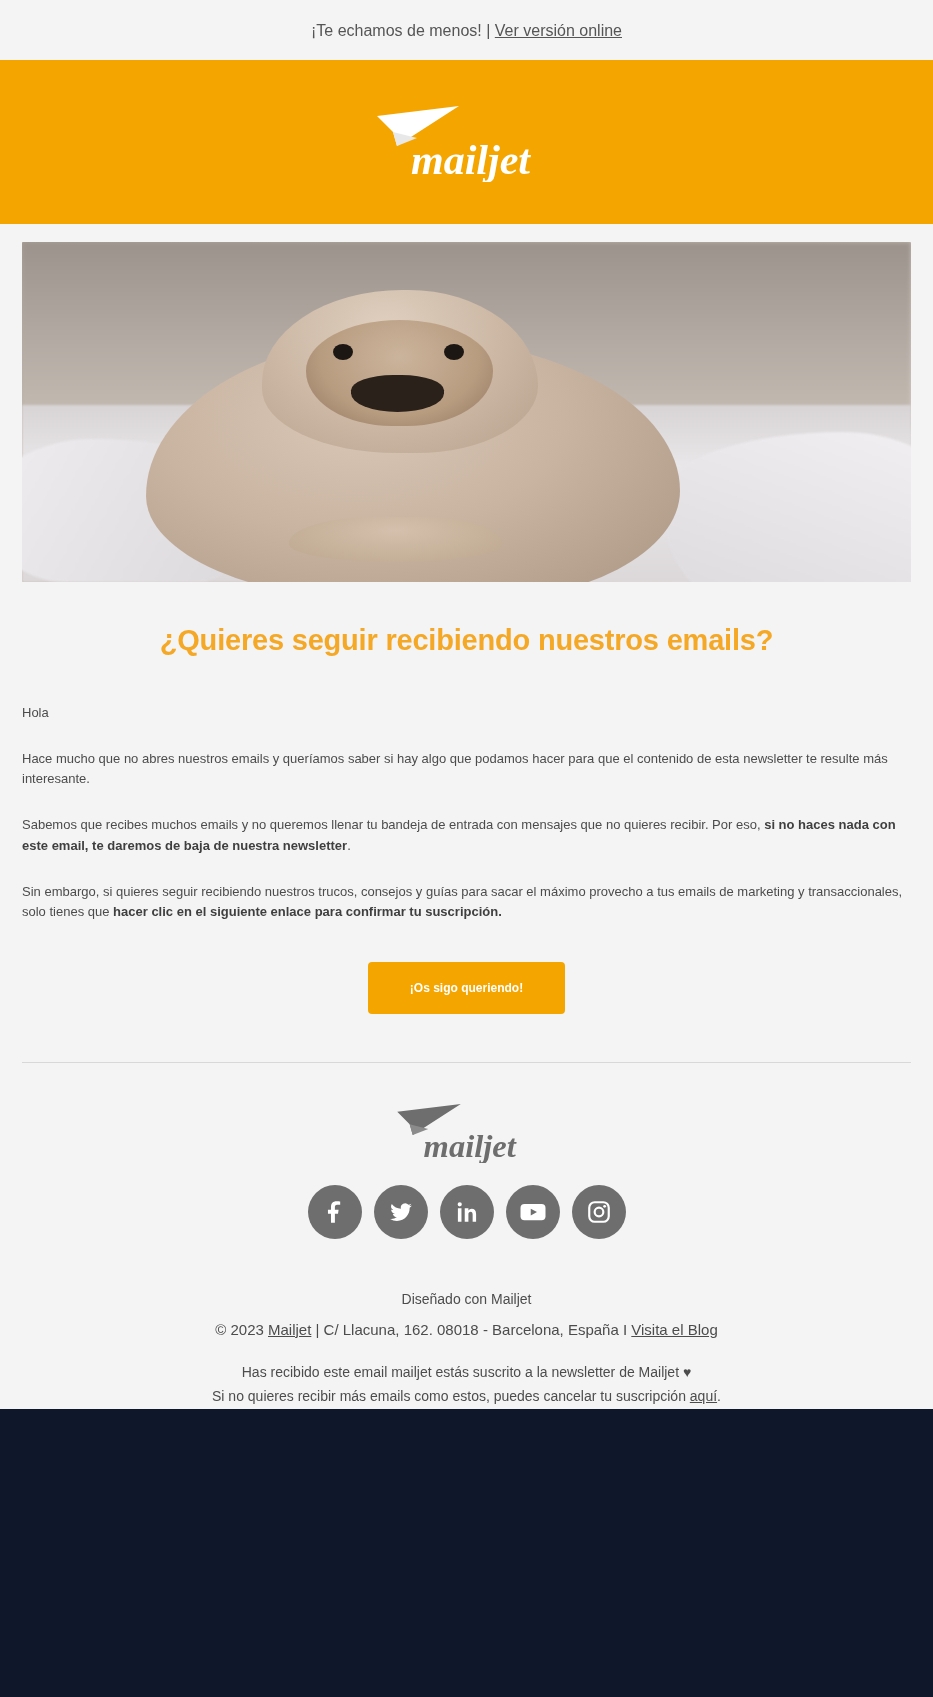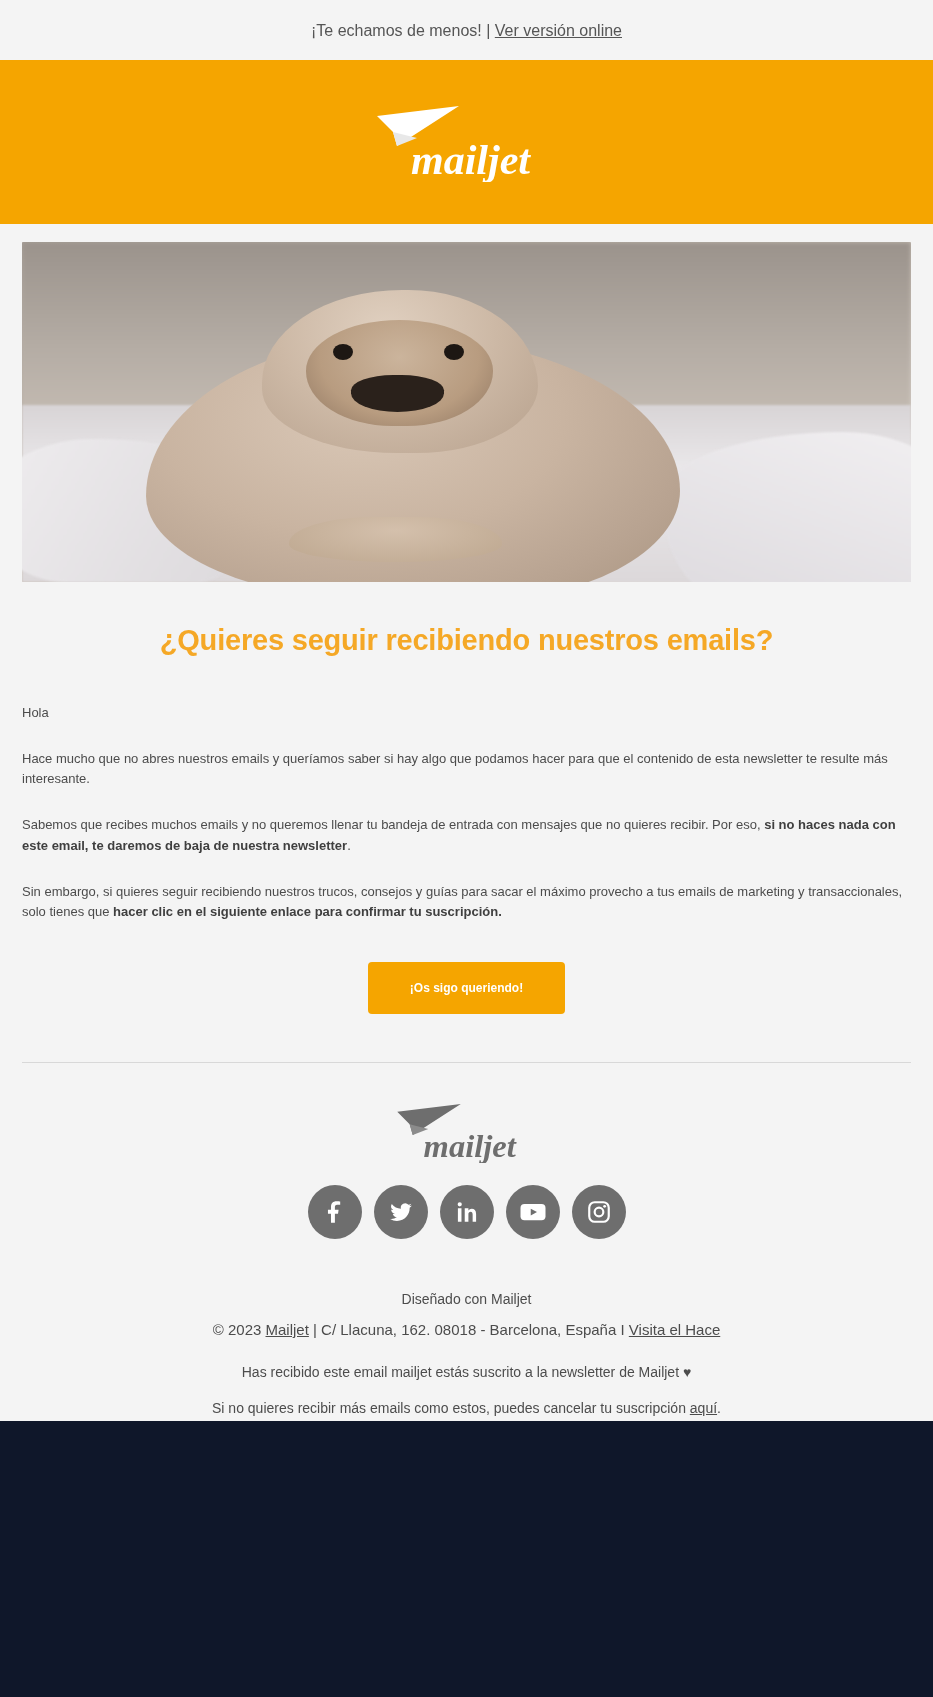--- a/index.html
+++ b/index.html
@@ -235,21 +235,21 @@
   }
   .copyright a, .legal a {
     color: #4c4c4c;
     text-decoration: underline;
   }
   .legal {
     font-size: 14px;
     padding-top: 22px;
     line-height: 1.75;
   }
-  .legal .line2 { display: block; margin-top: 12px; }
+  .legal .line2 { display: block; }
 </style>
 </head>
 <body>
 
 <div class="page">
 
   <div class="preheader">
     <span>¡Te echamos de menos! |</span>
     <a href="#">Ver versión online</a>
   </div>
@@ -331,21 +331,21 @@
         <svg width="26" height="26" viewBox="0 0 24 24" aria-hidden="true">
             <rect x="3" y="3" width="18" height="18" rx="5" fill="none" stroke="#ffffff" stroke-width="2"></rect>
             <circle cx="12" cy="12" r="4" fill="none" stroke="#ffffff" stroke-width="2"></circle>
             <circle cx="17.2" cy="6.8" r="1.3" fill="#ffffff"></circle>
           </svg>
       </div>
     </div>
 
     <div class="footer-text">
       <div class="designed">Diseñado con Mailjet</div>
-      <div class="copyright"><span>© 2023 </span><a href="#">Mailjet</a><span> | C/ Llacuna, 162. 08018 - Barcelona, España I </span><a href="#">Visita el Hace</a></div>
+      <div class="copyright"><span>© 2023 </span><a href="#">Mailjet</a><span> | C/ Llacuna, 162. 08018 - Barcelona, España I </span><a href="#">Visita el Blog</a></div>
       <div class="legal">
         <span>Has recibido este email mailjet estás suscrito a la newsletter de Mailjet ♥</span>
         <span class="line2"><span>Si no quieres recibir más emails como estos, puedes cancelar tu suscripción </span><a href="#">aquí</a><span>.</span></span>
       </div>
     </div>
 
   </div>
 </div>
 
 </body></html>

